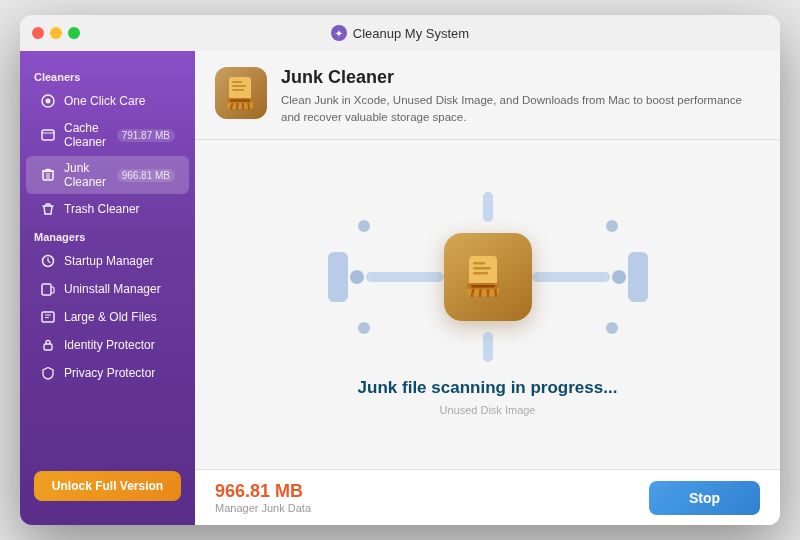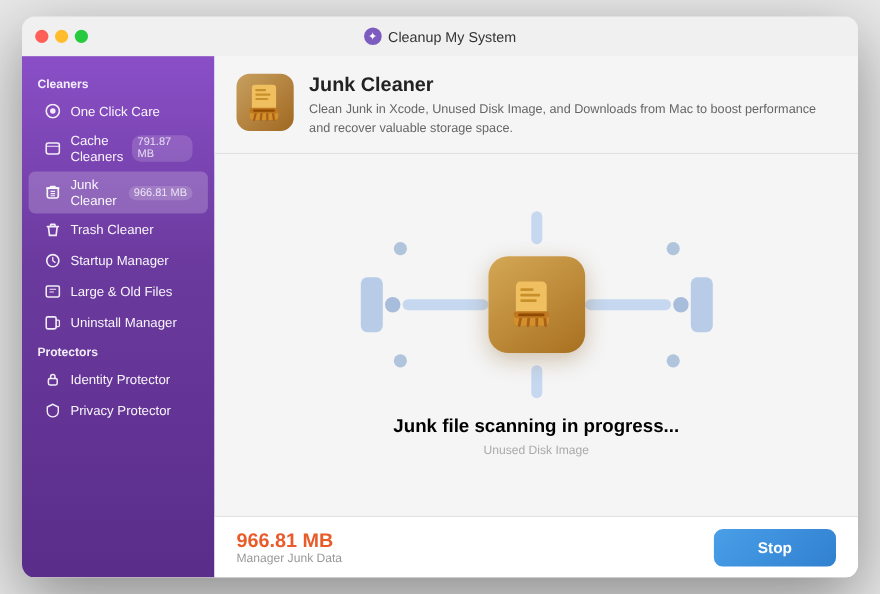--- a/index.html
+++ b/index.html
@@ -178,21 +178,21 @@
       justify-content: center;
       padding: 10px 20px;
       position: relative;
     }
     .scan-status {
       text-align: center;
     }
     .scan-status-title {
       font-size: 17px;
       font-weight: 600;
-      color: #000000;
+      color: #0c4a6e;
       margin-bottom: 6px;
     }
     .scan-status-path {
       font-size: 11px;
       color: #888;
       margin-bottom: 2px;
     }
     .scan-status-sub {
       font-size: 11px;
       color: #aaa;
@@ -333,21 +333,21 @@
         </div>
         <span class="sidebar-item-label">One Click Care</span>
       </div>
       <div class="sidebar-item">
         <div class="sidebar-item-icon">
           <svg width="14" height="14" viewBox="0 0 14 14" fill="none">
               <rect x="1" y="2" width="12" height="10" rx="2" stroke="rgba(255,255,255,0.9)" stroke-width="1.5"></rect>
               <line x1="1" y1="5" x2="13" y2="5" stroke="rgba(255,255,255,0.9)" stroke-width="1"></line>
             </svg>
         </div>
-        <span class="sidebar-item-label">Cache Cleaners</span>
+        <span class="sidebar-item-label">Cache Cleaner</span>
         <span class="sidebar-item-badge">791.87 MB</span>
       </div>
       <div class="sidebar-item active">
         <div class="sidebar-item-icon">
           <svg width="14" height="14" viewBox="0 0 14 14" fill="none">
               <rect x="2" y="3" width="10" height="9" rx="1.5" stroke="rgba(255,255,255,0.95)" stroke-width="1.5"></rect>
               <line x1="1" y1="3" x2="13" y2="3" stroke="rgba(255,255,255,0.95)" stroke-width="1.5"></line>
               <line x1="5" y1="1.5" x2="9" y2="1.5" stroke="rgba(255,255,255,0.95)" stroke-width="1.5" stroke-linecap="round"></line>
               <line x1="5" y1="6" x2="9" y2="6" stroke="rgba(255,255,255,0.9)" stroke-width="1"></line>
               <line x1="5" y1="8" x2="9" y2="8" stroke="rgba(255,255,255,0.9)" stroke-width="1"></line>
@@ -359,68 +359,71 @@
       </div>
       <div class="sidebar-item">
         <div class="sidebar-item-icon">
           <svg width="14" height="14" viewBox="0 0 14 14" fill="none">
               <path d="M2 4h10M5 4V2.5a.5.5 0 01.5-.5h3a.5.5 0 01.5.5V4M3 4l1 8h6l1-8" stroke="rgba(255,255,255,0.9)" stroke-width="1.5" stroke-linecap="round"></path>
             </svg>
         </div>
         <span class="sidebar-item-label">Trash Cleaner</span>
       </div>
 
+      <div class="sidebar-section-label">Managers</div>
       <div class="sidebar-item">
         <div class="sidebar-item-icon">
           <svg width="14" height="14" viewBox="0 0 14 14" fill="none">
               <circle cx="7" cy="7" r="5.5" stroke="rgba(255,255,255,0.9)" stroke-width="1.5"></circle>
               <path d="M7 4v3l2 1.5" stroke="rgba(255,255,255,0.9)" stroke-width="1.2" stroke-linecap="round"></path>
             </svg>
         </div>
         <span class="sidebar-item-label">Startup Manager</span>
+      </div>
+      <div class="sidebar-item">
+        <div class="sidebar-item-icon">
+          <svg width="14" height="14" viewBox="0 0 14 14" fill="none">
+              <rect x="1" y="2" width="9" height="11" rx="1.5" stroke="rgba(255,255,255,0.9)" stroke-width="1.5"></rect>
+              <path d="M10 5h2a1 1 0 011 1v4a1 1 0 01-1 1h-2" stroke="rgba(255,255,255,0.9)" stroke-width="1.2"></path>
+            </svg>
+        </div>
+        <span class="sidebar-item-label">Uninstall Manager</span>
       </div>
       <div class="sidebar-item">
         <div class="sidebar-item-icon">
           <svg width="14" height="14" viewBox="0 0 14 14" fill="none">
               <rect x="1" y="2" width="12" height="10" rx="1.5" stroke="rgba(255,255,255,0.9)" stroke-width="1.5"></rect>
               <line x1="4" y1="5" x2="10" y2="5" stroke="rgba(255,255,255,0.9)" stroke-width="1"></line>
               <line x1="4" y1="7.5" x2="8" y2="7.5" stroke="rgba(255,255,255,0.9)" stroke-width="1"></line>
             </svg>
         </div>
         <span class="sidebar-item-label">Large &amp; Old Files</span>
       </div>
-      <div class="sidebar-item">
-        <div class="sidebar-item-icon">
-          <svg width="14" height="14" viewBox="0 0 14 14" fill="none">
-              <rect x="1" y="2" width="9" height="11" rx="1.5" stroke="rgba(255,255,255,0.9)" stroke-width="1.5"></rect>
-              <path d="M10 5h2a1 1 0 011 1v4a1 1 0 01-1 1h-2" stroke="rgba(255,255,255,0.9)" stroke-width="1.2"></path>
-            </svg>
-        </div>
-        <span class="sidebar-item-label">Uninstall Manager</span>
-      </div>
-
-      <div class="sidebar-section-label">Protectors</div>
+
       <div class="sidebar-item">
         <div class="sidebar-item-icon">
           <svg width="14" height="14" viewBox="0 0 14 14" fill="none">
               <rect x="3" y="6" width="8" height="6" rx="1.5" stroke="rgba(255,255,255,0.9)" stroke-width="1.4"></rect>
               <path d="M5 6V4.5a2 2 0 014 0V6" stroke="rgba(255,255,255,0.9)" stroke-width="1.4" stroke-linecap="round"></path>
             </svg>
         </div>
         <span class="sidebar-item-label">Identity Protector</span>
       </div>
       <div class="sidebar-item">
         <div class="sidebar-item-icon">
           <svg width="14" height="14" viewBox="0 0 14 14" fill="none">
               <path d="M7 1.5L2 4v4c0 2.5 2.2 4.5 5 5 2.8-.5 5-2.5 5-5V4L7 1.5z" stroke="rgba(255,255,255,0.9)" stroke-width="1.3"></path>
             </svg>
         </div>
         <span class="sidebar-item-label">Privacy Protector</span>
       </div>
 
+      <div class="sidebar-bottom">
+        <button class="unlock-btn">Unlock Full Version</button>
+      </div>
     </div>
 
     <div class="main">
 
       <div class="main-header">
         <div class="app-icon">
           <svg width="44" height="44" viewBox="0 0 44 44" fill="none">
 
             <rect x="10" y="6" width="22" height="26" rx="3" fill="#f0c060"></rect>
             <rect x="13" y="10" width="10" height="2" rx="1" fill="#c8902a"></rect>

